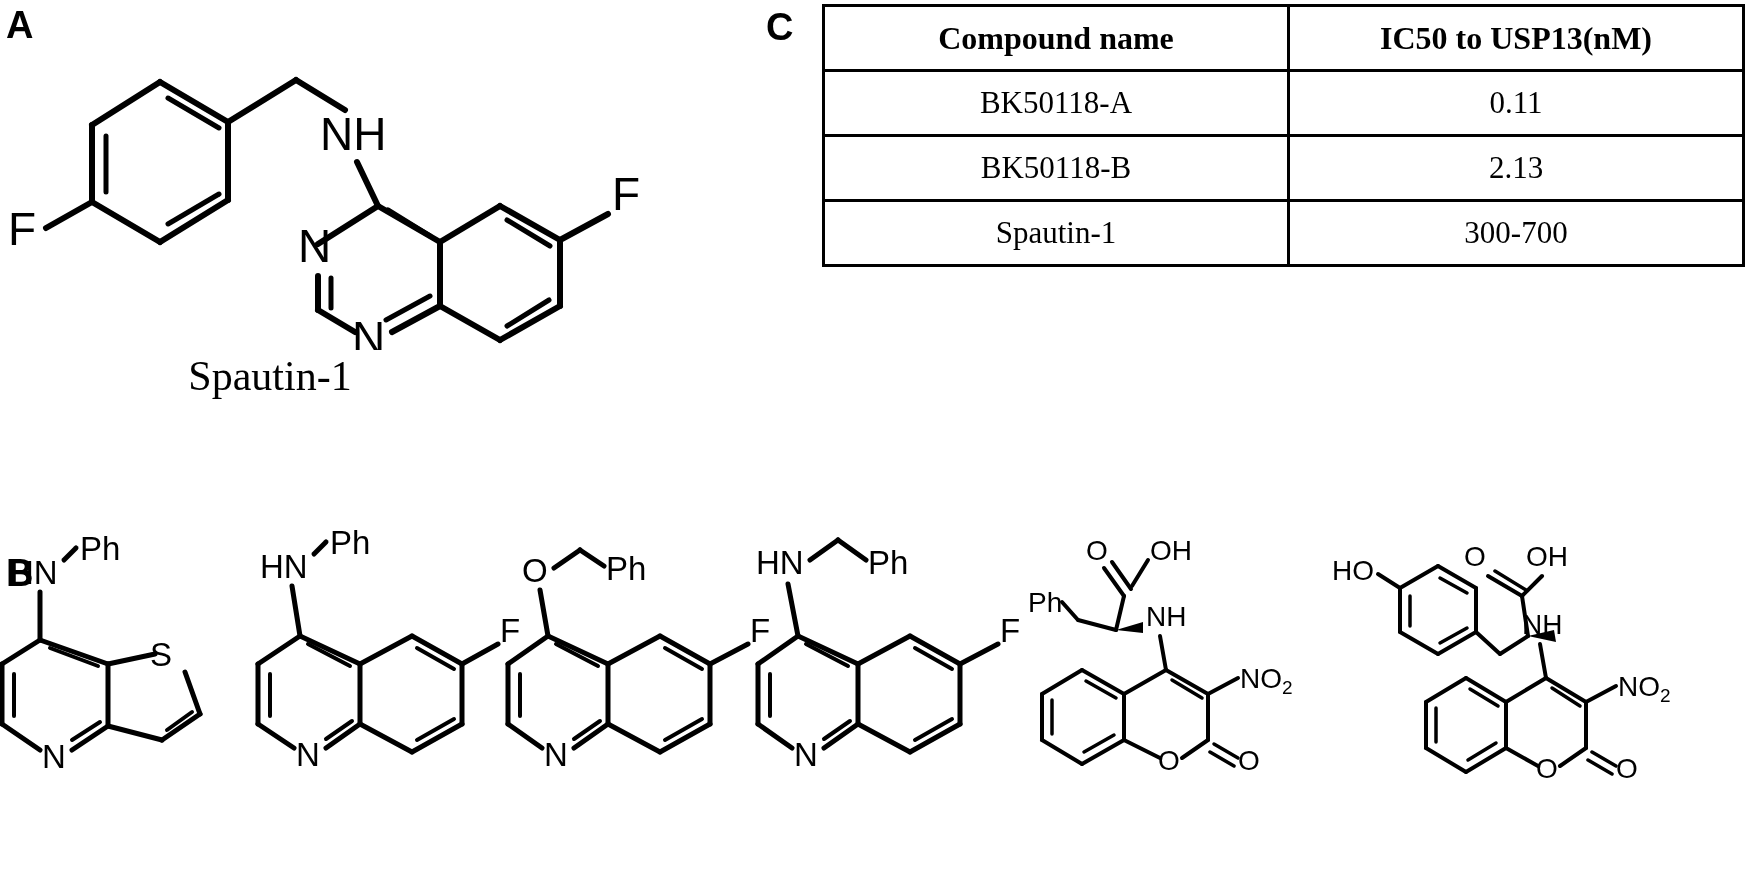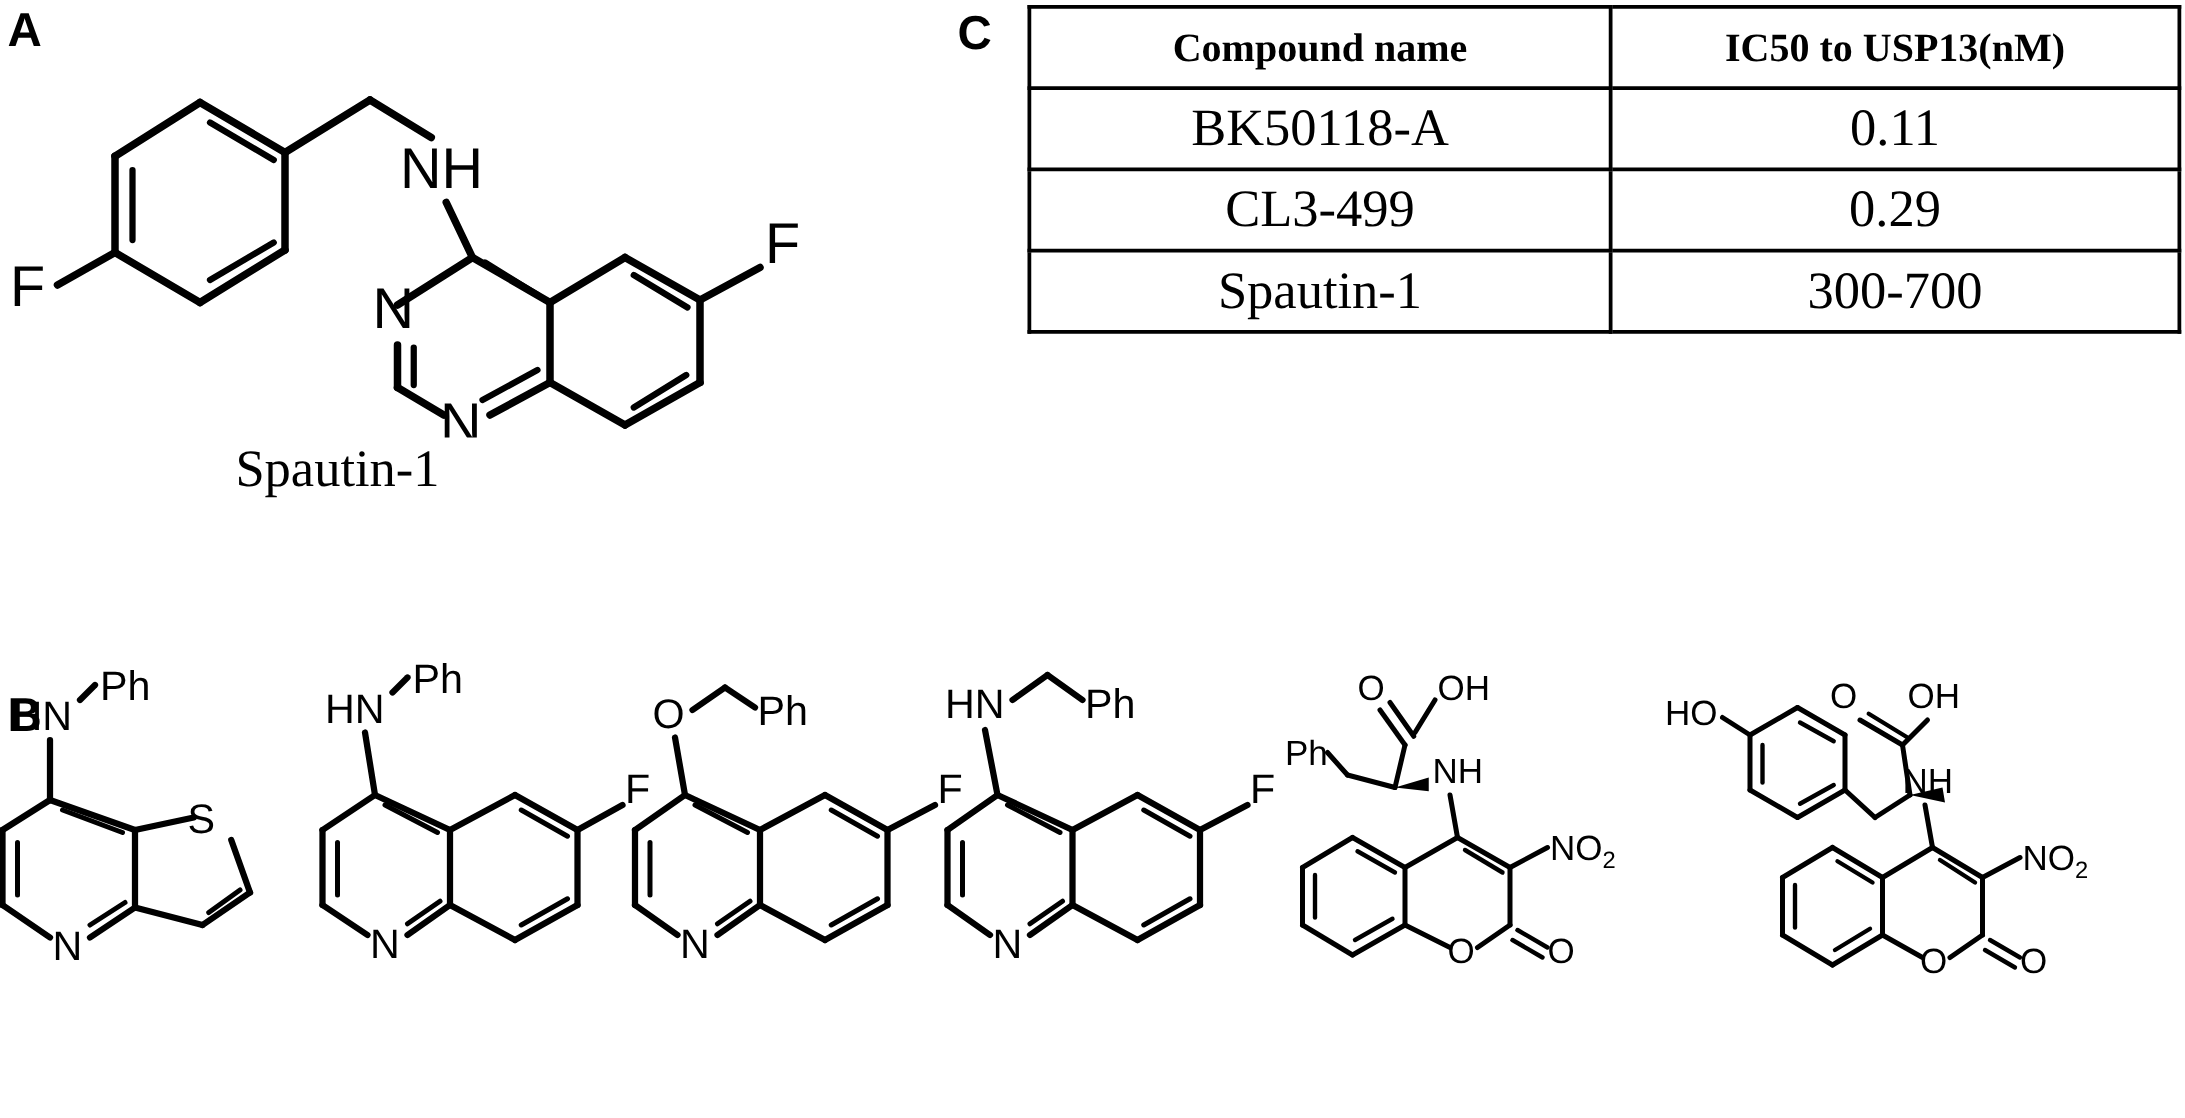--- a/index.html
+++ b/index.html
@@ -19,21 +19,21 @@
   
   #panel-b{position:absolute;left:0;top:500px;width:1748px;height:394px;}
   .bcell{position:absolute;top:18px;width:290px;height:330px;}
   .bcell .svgwrap{position:absolute;left:0;top:0;width:290px;height:300px;}
 
   
   #panel-c{position:absolute;left:822px;top:4px;width:920px;height:462px;}
   table.ic50{border-collapse:collapse;width:920px;table-layout:fixed;
              font-family:"Liberation Serif",serif;}
   table.ic50 td,table.ic50 th{border:3px solid #000;text-align:center;
-      padding:0;height:62px;vertical-align:middle;font-size:42px;font-weight:normal;}
+      padding:0;height:62px;vertical-align:middle;font-size:31px;font-weight:normal;}
   table.ic50 th{font-weight:bold;font-size:32px;}
   table.ic50 col.c1{width:465px;}
   table.ic50 col.c2{width:455px;}
 
   svg{display:block;}
   svg text{font-family:"Liberation Sans",sans-serif;}
   .bondline{stroke:#000;fill:none;stroke-linecap:round;stroke-linejoin:round;}
 </style>
 </head>
 <body>
@@ -360,22 +360,22 @@
         <th>Compound name</th>
         <th>IC50 to USP13(nM)</th>
       </tr>
     </thead>
     <tbody>
       <tr>
         <td>BK50118-A</td>
         <td>0.11</td>
       </tr>
       <tr>
-        <td>CL3-499</td>
-        <td>0.29</td>
+        <td>BK50118-B</td>
+        <td>2.13</td>
       </tr>
       <tr>
         <td>Spautin-1</td>
         <td>300-700</td>
       </tr>
     </tbody>
   </table>
 </div>
 
 </body></html>

